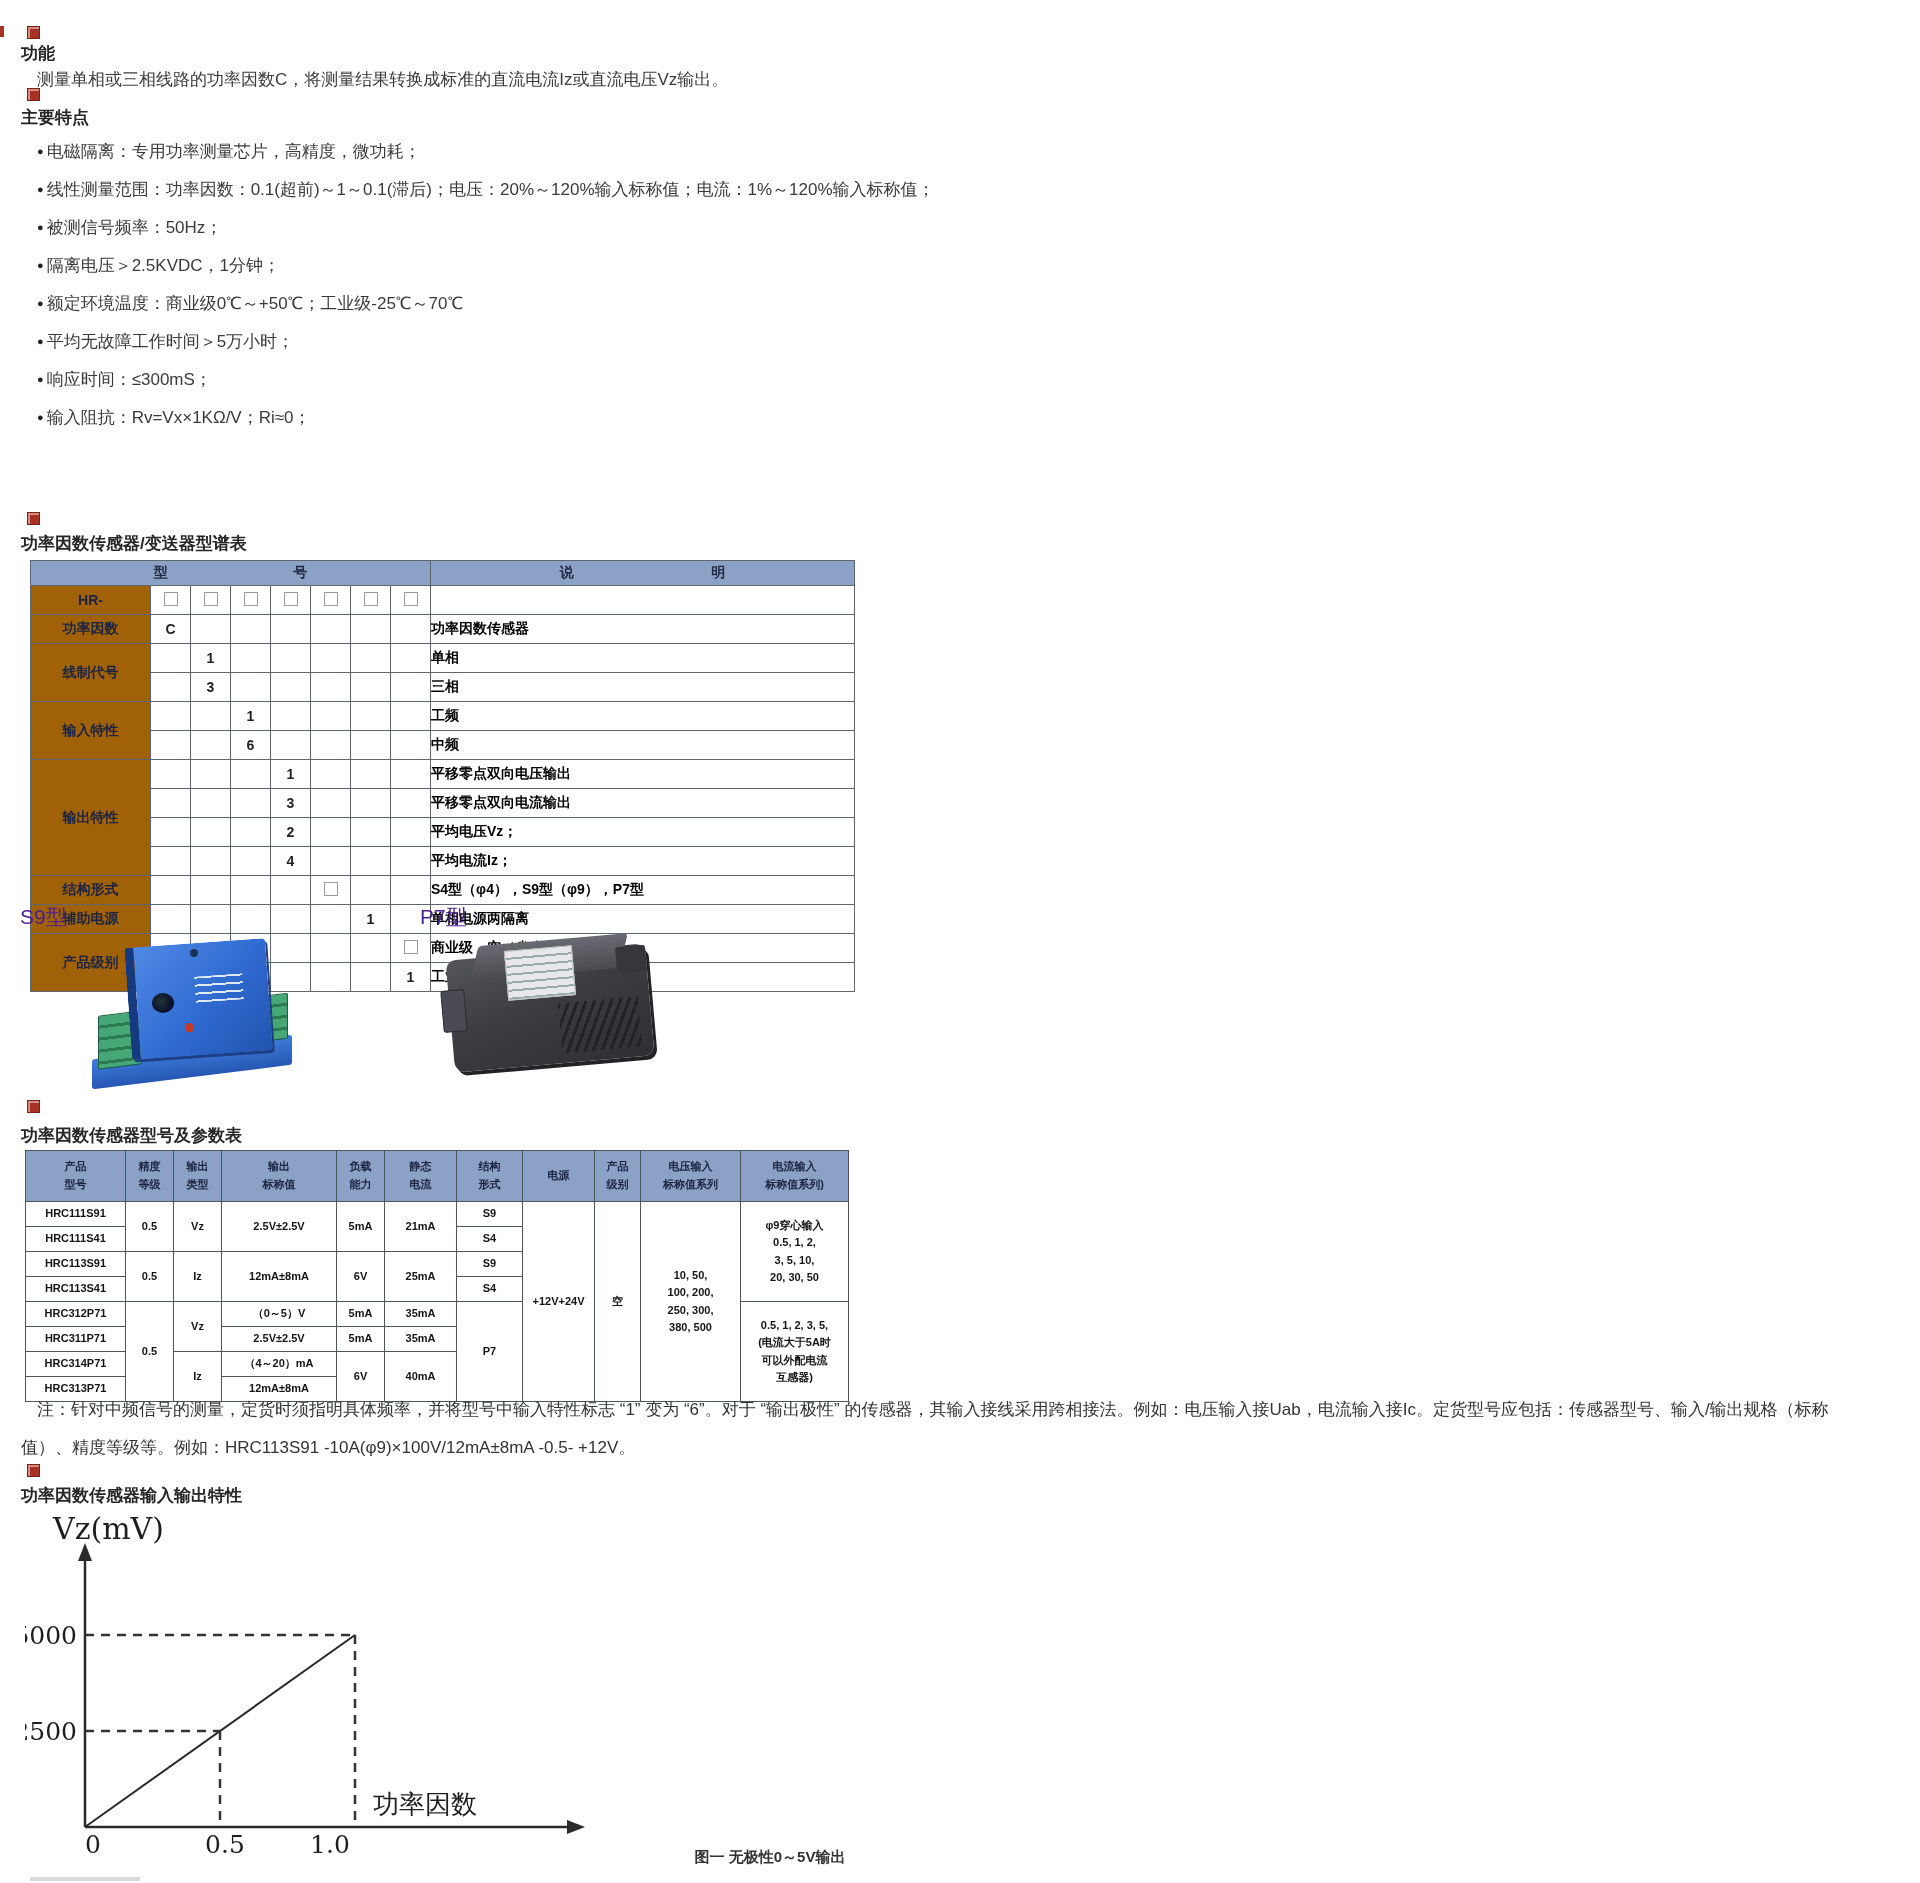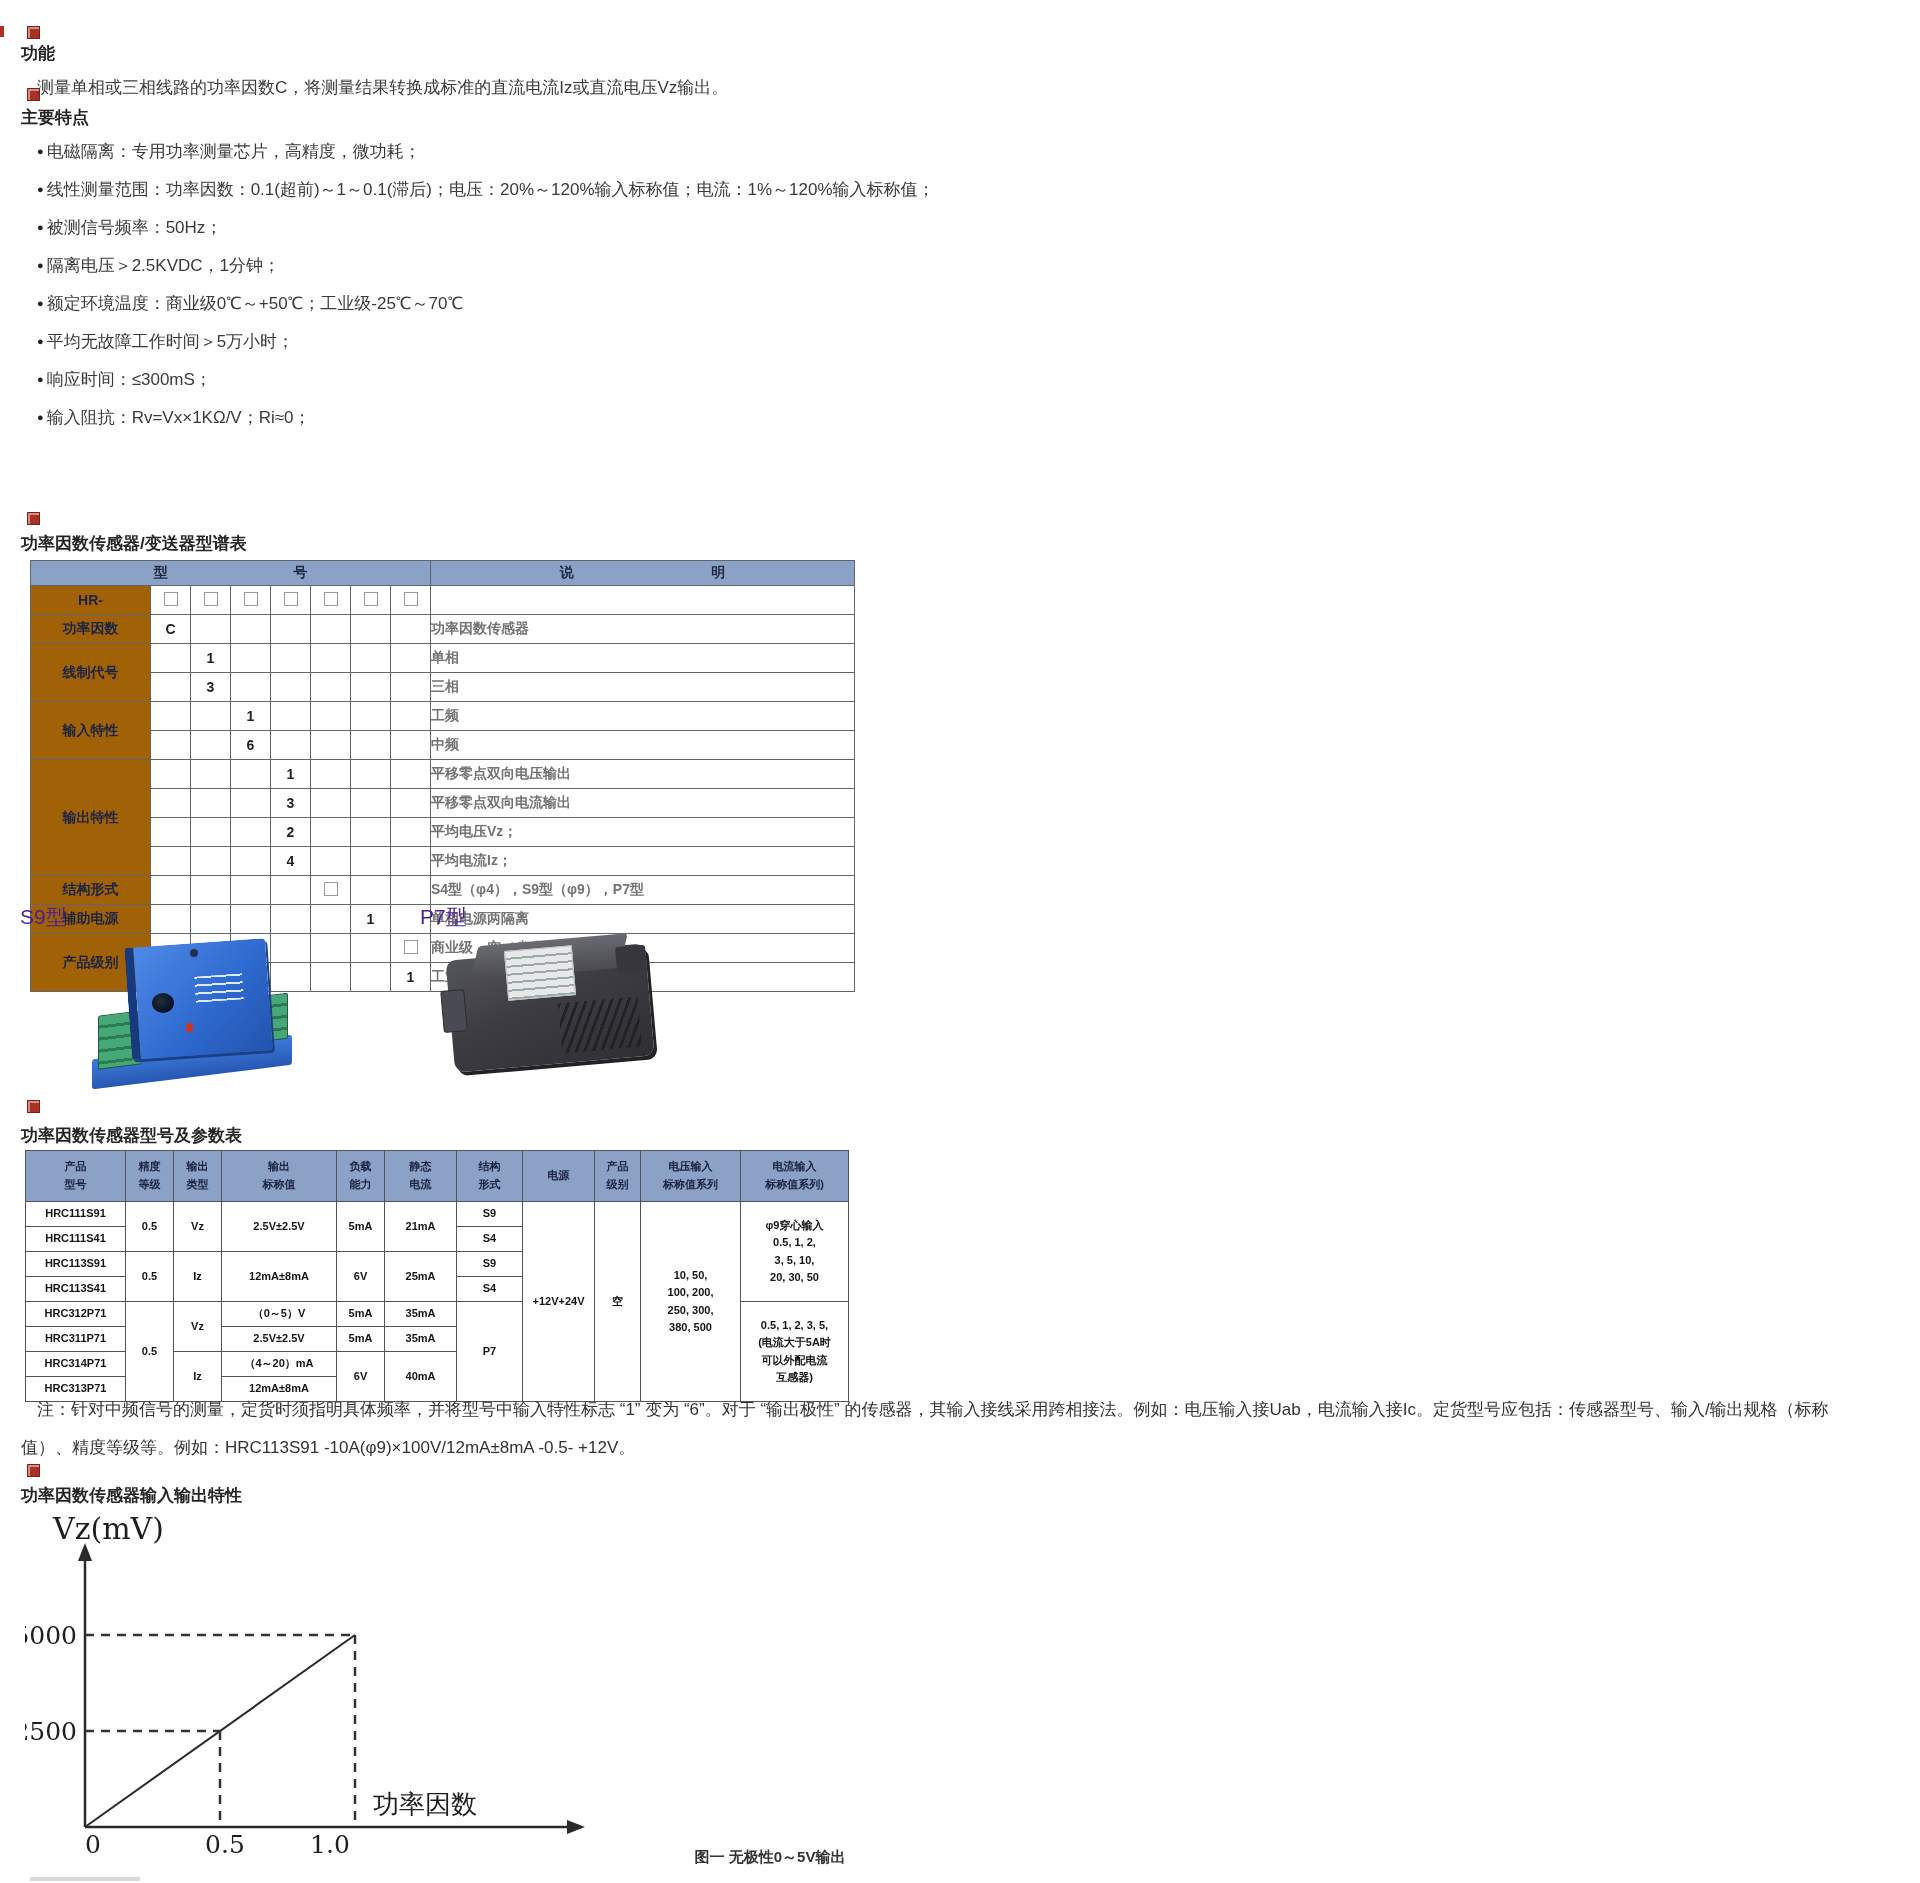--- a/index.html
+++ b/index.html
@@ -16,21 +16,21 @@
   .bullet{height:38px;font-size:17px;color:#3a3a3a;white-space:nowrap;}
   .bullet::before{content:"●";font-size:11px;margin-right:3px;vertical-align:2px;color:#222;}
   
   table{border-collapse:collapse;}
   .spectrum{width:825px;table-layout:fixed;font-size:14px;}
   .spectrum th,.spectrum td{border:1px solid #5f6670;padding:2px 0;}
   .spectrum thead th{background:#8ca1c6;color:#222a44;font-weight:700;height:20px;}
   .sp-head-flex{display:flex;justify-content:space-around;padding:0 60px;}
   .sp-label{background:#a16207;color:#1c2442;font-weight:700;text-align:center;}
   .sp-digit{text-align:center;font-weight:700;color:#222;height:24px;}
-  .sp-desc{text-align:left;padding-left:10px;color:#737373;font-weight:600;}
+  .sp-desc{text-align:left;padding-left:10px;color:#000000;font-weight:600;}
   .box{display:inline-block;width:12px;height:12px;border:1.5px solid #9a9a9a;background:#fff;}
   
   .param{width:823px;table-layout:fixed;font-size:11px;}
   .param th,.param td{border:1px solid #4f555e;white-space:pre-line;text-align:center;vertical-align:middle;}
   .param thead th{background:#8ca1c6;color:#1c2442;font-weight:700;height:48px;line-height:1.6;}
   .param td{height:22px;font-weight:600;color:#141414;line-height:1.55;}
   .param td.model{font-weight:700;text-align:center;margin-top:19px;}
   
   .prod-label{font-size:21px;color:#4c1d95;font-weight:500;}
   
@@ -76,21 +76,21 @@
 <body>
 
 <div class="abs edge-sliver" style="left:0;top:26px;"></div>
 <div class="abs marker" style="left:27px;top:26px;"></div>
 <div class="abs marker" style="left:27px;top:88px;"></div>
 <div class="abs marker" style="left:27px;top:512px;"></div>
 <div class="abs marker" style="left:27px;top:1100px;"></div>
 <div class="abs marker" style="left:27px;top:1464px;"></div>
 
 <div class="abs h" style="left:21px;top:42px;">功能</div>
-<div class="abs para" style="left:37px;top:76px;">测量单相或三相线路的功率因数C，将测量结果转换成标准的直流电流Iz或直流电压Vz输出。</div>
+<div class="abs para" style="left:37px;top:68px;">测量单相或三相线路的功率因数C，将测量结果转换成标准的直流电流Iz或直流电压Vz输出。</div>
 
 <div class="abs h" style="left:21px;top:106px;">主要特点</div>
 <div class="abs" style="left:37px;top:140px;">
     <div class="bullet">电磁隔离：专用功率测量芯片，高精度，微功耗；</div>
     <div class="bullet">线性测量范围：功率因数：0.1(超前)～1～0.1(滞后)；电压：20%～120%输入标称值；电流：1%～120%输入标称值；</div>
     <div class="bullet">被测信号频率：50Hz；</div>
     <div class="bullet">隔离电压＞2.5KVDC，1分钟；</div>
     <div class="bullet">额定环境温度：商业级0℃～+50℃；工业级-25℃～70℃</div>
     <div class="bullet">平均无故障工作时间＞5万小时；</div>
     <div class="bullet">响应时间：≤300mS；</div>

